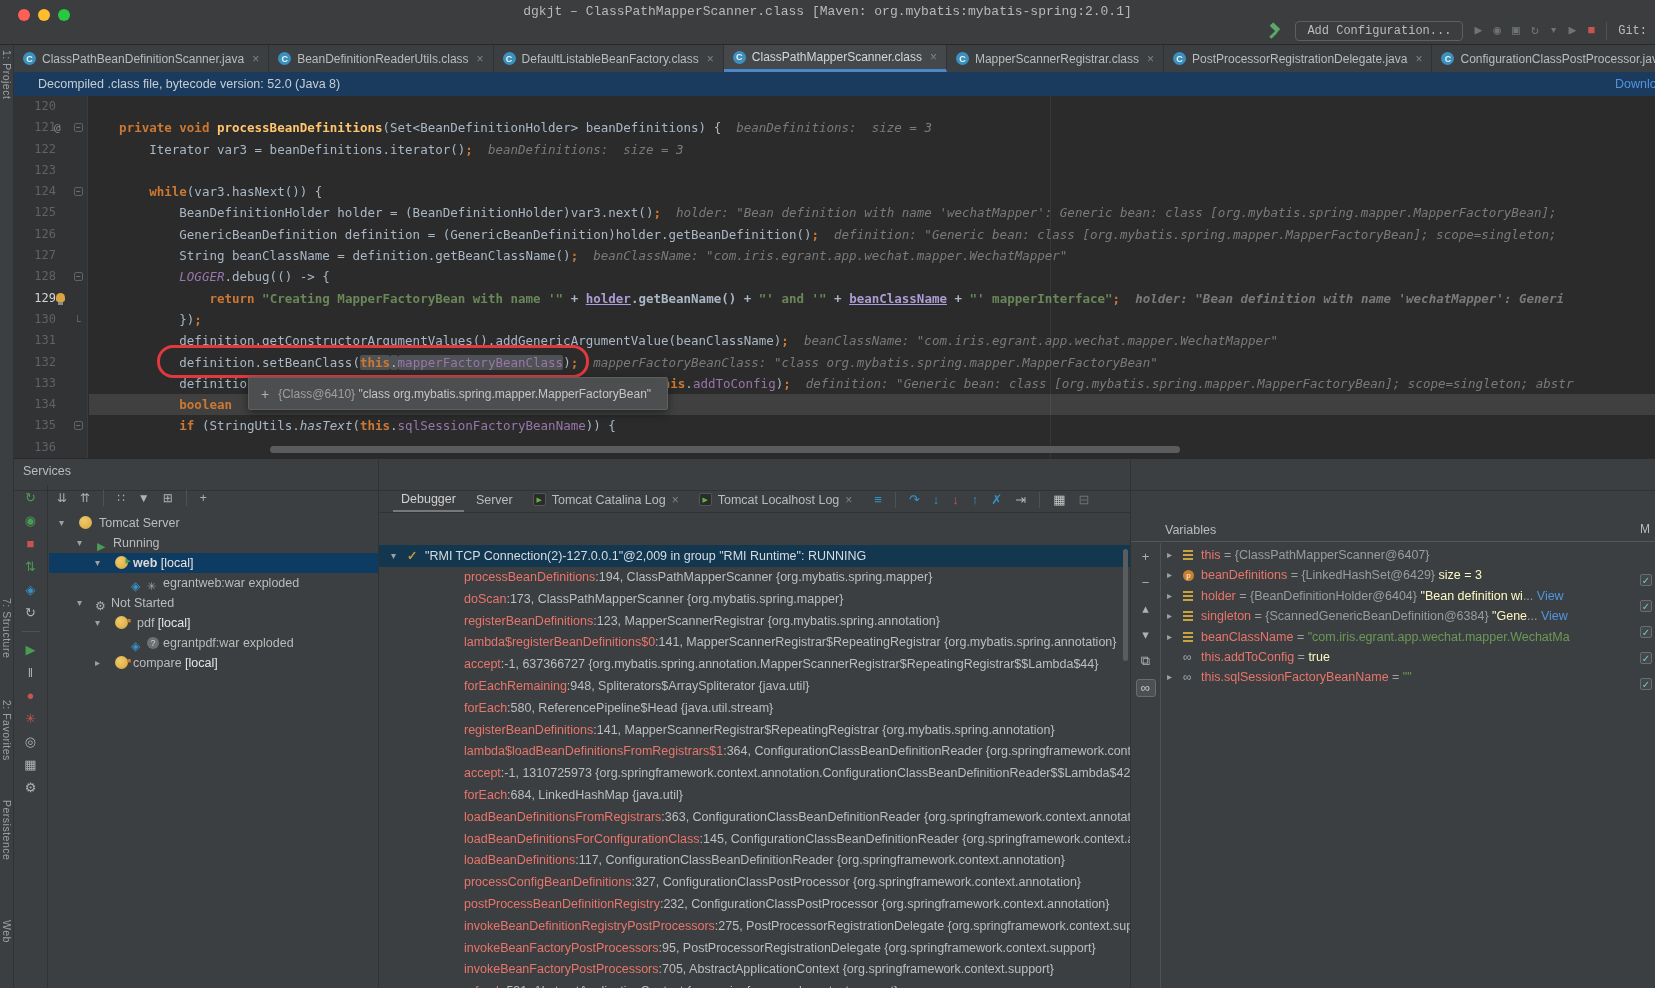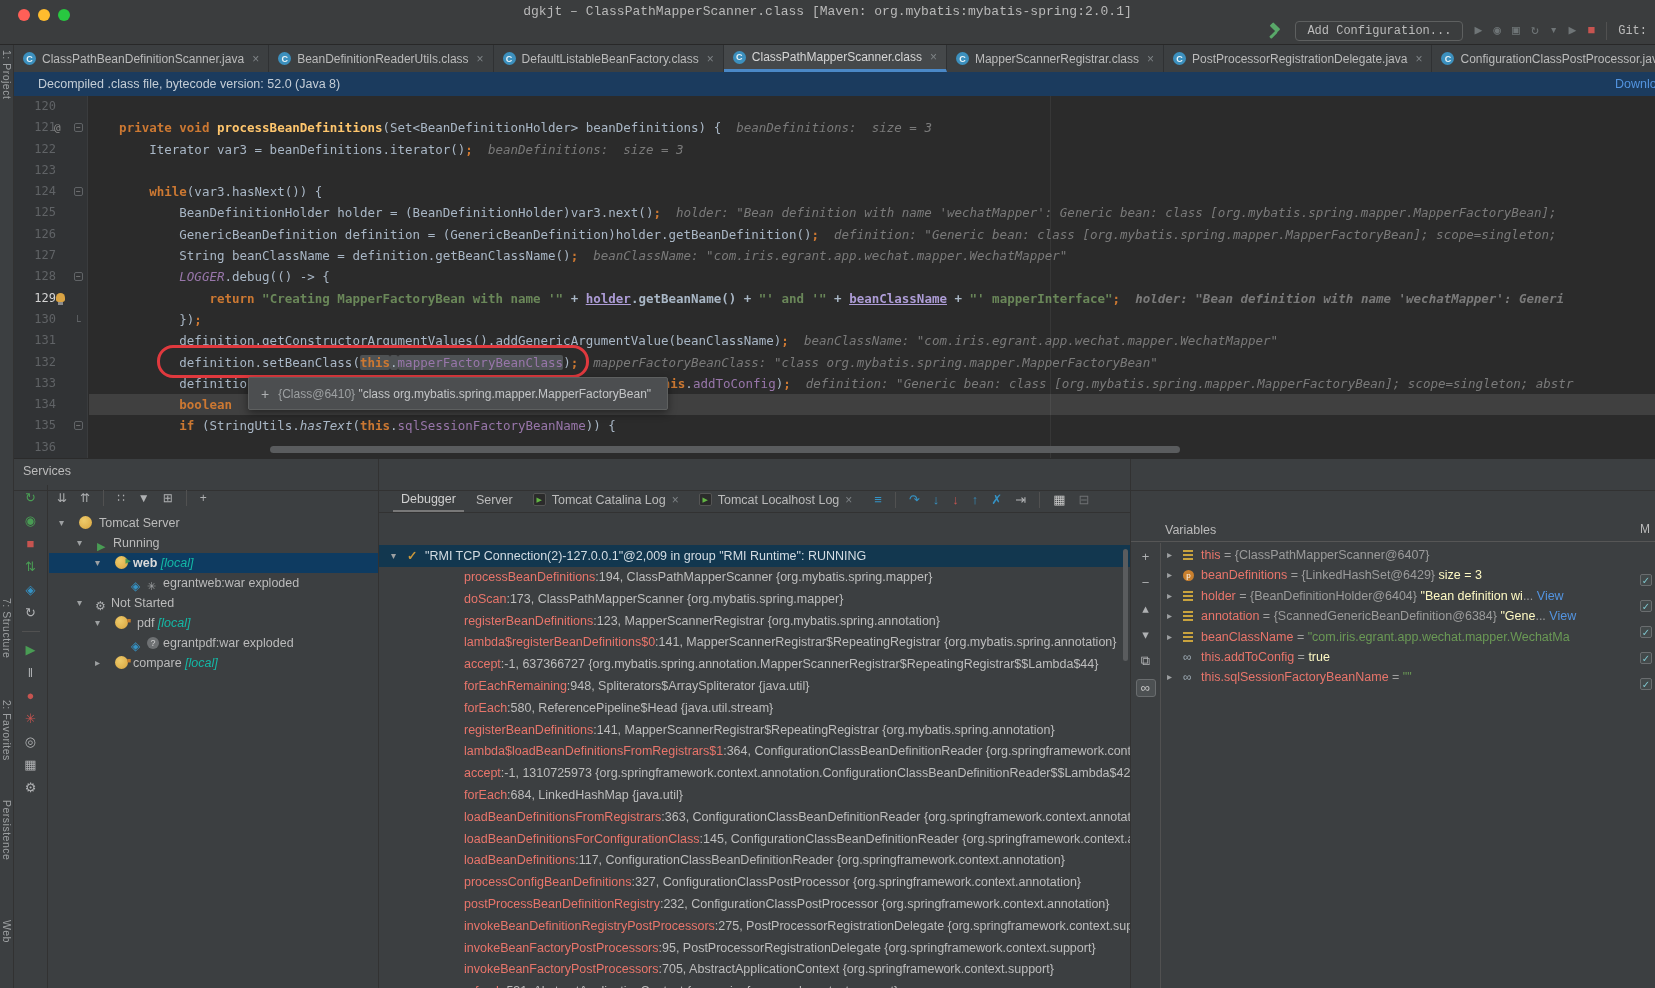--- a/index.html
+++ b/index.html
@@ -112,21 +112,21 @@
     align-items:center; gap:13px; padding-left:4px; }
   .tt-ico { color:#AFB1B3; font-size:12px; }
   .tt-sep { width:1px; height:16px; background:#515151; }
   #tree-rows { position:absolute; left:0; top:28px; right:0; bottom:0; }
   .trow { position:relative; height:20px; line-height:20px; font-size:12.5px;
     color:#BBBBBB; white-space:nowrap; }
   .trow.selected { background:#0E3B61; }
   .trow .chev { position:absolute; color:#9DA0A2; font-size:10px; }
   .trow .lbl { position:absolute; }
   .trow .lbl b { color:#D9D9D9; }
-  .trow .sfx { color:#14b8a6;font-style:italic; }
+  .trow .sfx { color:#e5e5e5; }
   .tomcat { position:absolute; width:13px; height:13px; top:3px; border-radius:50%;
     background:radial-gradient(circle at 38% 35%, #EECB6B, #D8A43E); }
   .badge { position:absolute; font-size:7px; bottom:-2px; right:-3px; }
   .art { position:absolute; top:3px; color:#3592C4; font-size:12px; }
   .art2 { position:absolute; top:3px; color:#9DA0A2; font-size:11px; }
   .qmark { position:absolute; top:4px; width:12px; height:12px; border-radius:50%;
     background:#6E7173; color:#D0D0D0; font-size:9px; text-align:center; line-height:12px; }
   .runico { position:absolute; top:3px; color:#499C54; font-size:11px; }
   .wrenchico { position:absolute; top:3px; color:#AFB1B3; font-size:12px; }
 
@@ -467,21 +467,21 @@
           <span class="content"><span class="v-name">beanDefinitions</span><span class="v-eq"> = </span><span class="v-ref">{LinkedHashSet@6429}</span><span class="v-plain">  size = 3</span></span>
         </div>
         <div class="vrow">
           <span class="chev">▸</span>
           <span class="vico icon-field"></span>
           <span class="content"><span class="v-name">holder</span><span class="v-eq"> = </span><span class="v-ref">{BeanDefinitionHolder@6404}</span><span class="v-plain"> "Bean definition wi</span><span class="v-ref">...</span><span class="v-link"> View</span></span>
         </div>
         <div class="vrow">
           <span class="chev">▸</span>
           <span class="vico icon-field"></span>
-          <span class="content"><span class="v-name">annotation</span><span class="v-eq"> = </span><span class="v-ref">{ScannedGenericBeanDefinition@6384}</span><span class="v-plain"> "Gene</span><span class="v-ref">...</span><span class="v-link"> View</span></span>
+          <span class="content"><span class="v-name">singleton</span><span class="v-eq"> = </span><span class="v-ref">{ScannedGenericBeanDefinition@6384}</span><span class="v-plain"> "Gene</span><span class="v-ref">...</span><span class="v-link"> View</span></span>
         </div>
         <div class="vrow">
           <span class="chev">▸</span>
           <span class="vico icon-field"></span>
           <span class="content"><span class="v-name">beanClassName</span><span class="v-eq"> = </span><span class="v-str">"com.iris.egrant.app.wechat.mapper.WechatMa</span></span>
         </div>
         <div class="vrow">
           <span class="vico icon-watch" style="left: 22px;">∞</span>
           <span class="content"><span class="v-name">this.addToConfig</span><span class="v-eq"> = </span><span class="v-plain">true</span></span>
         </div>

